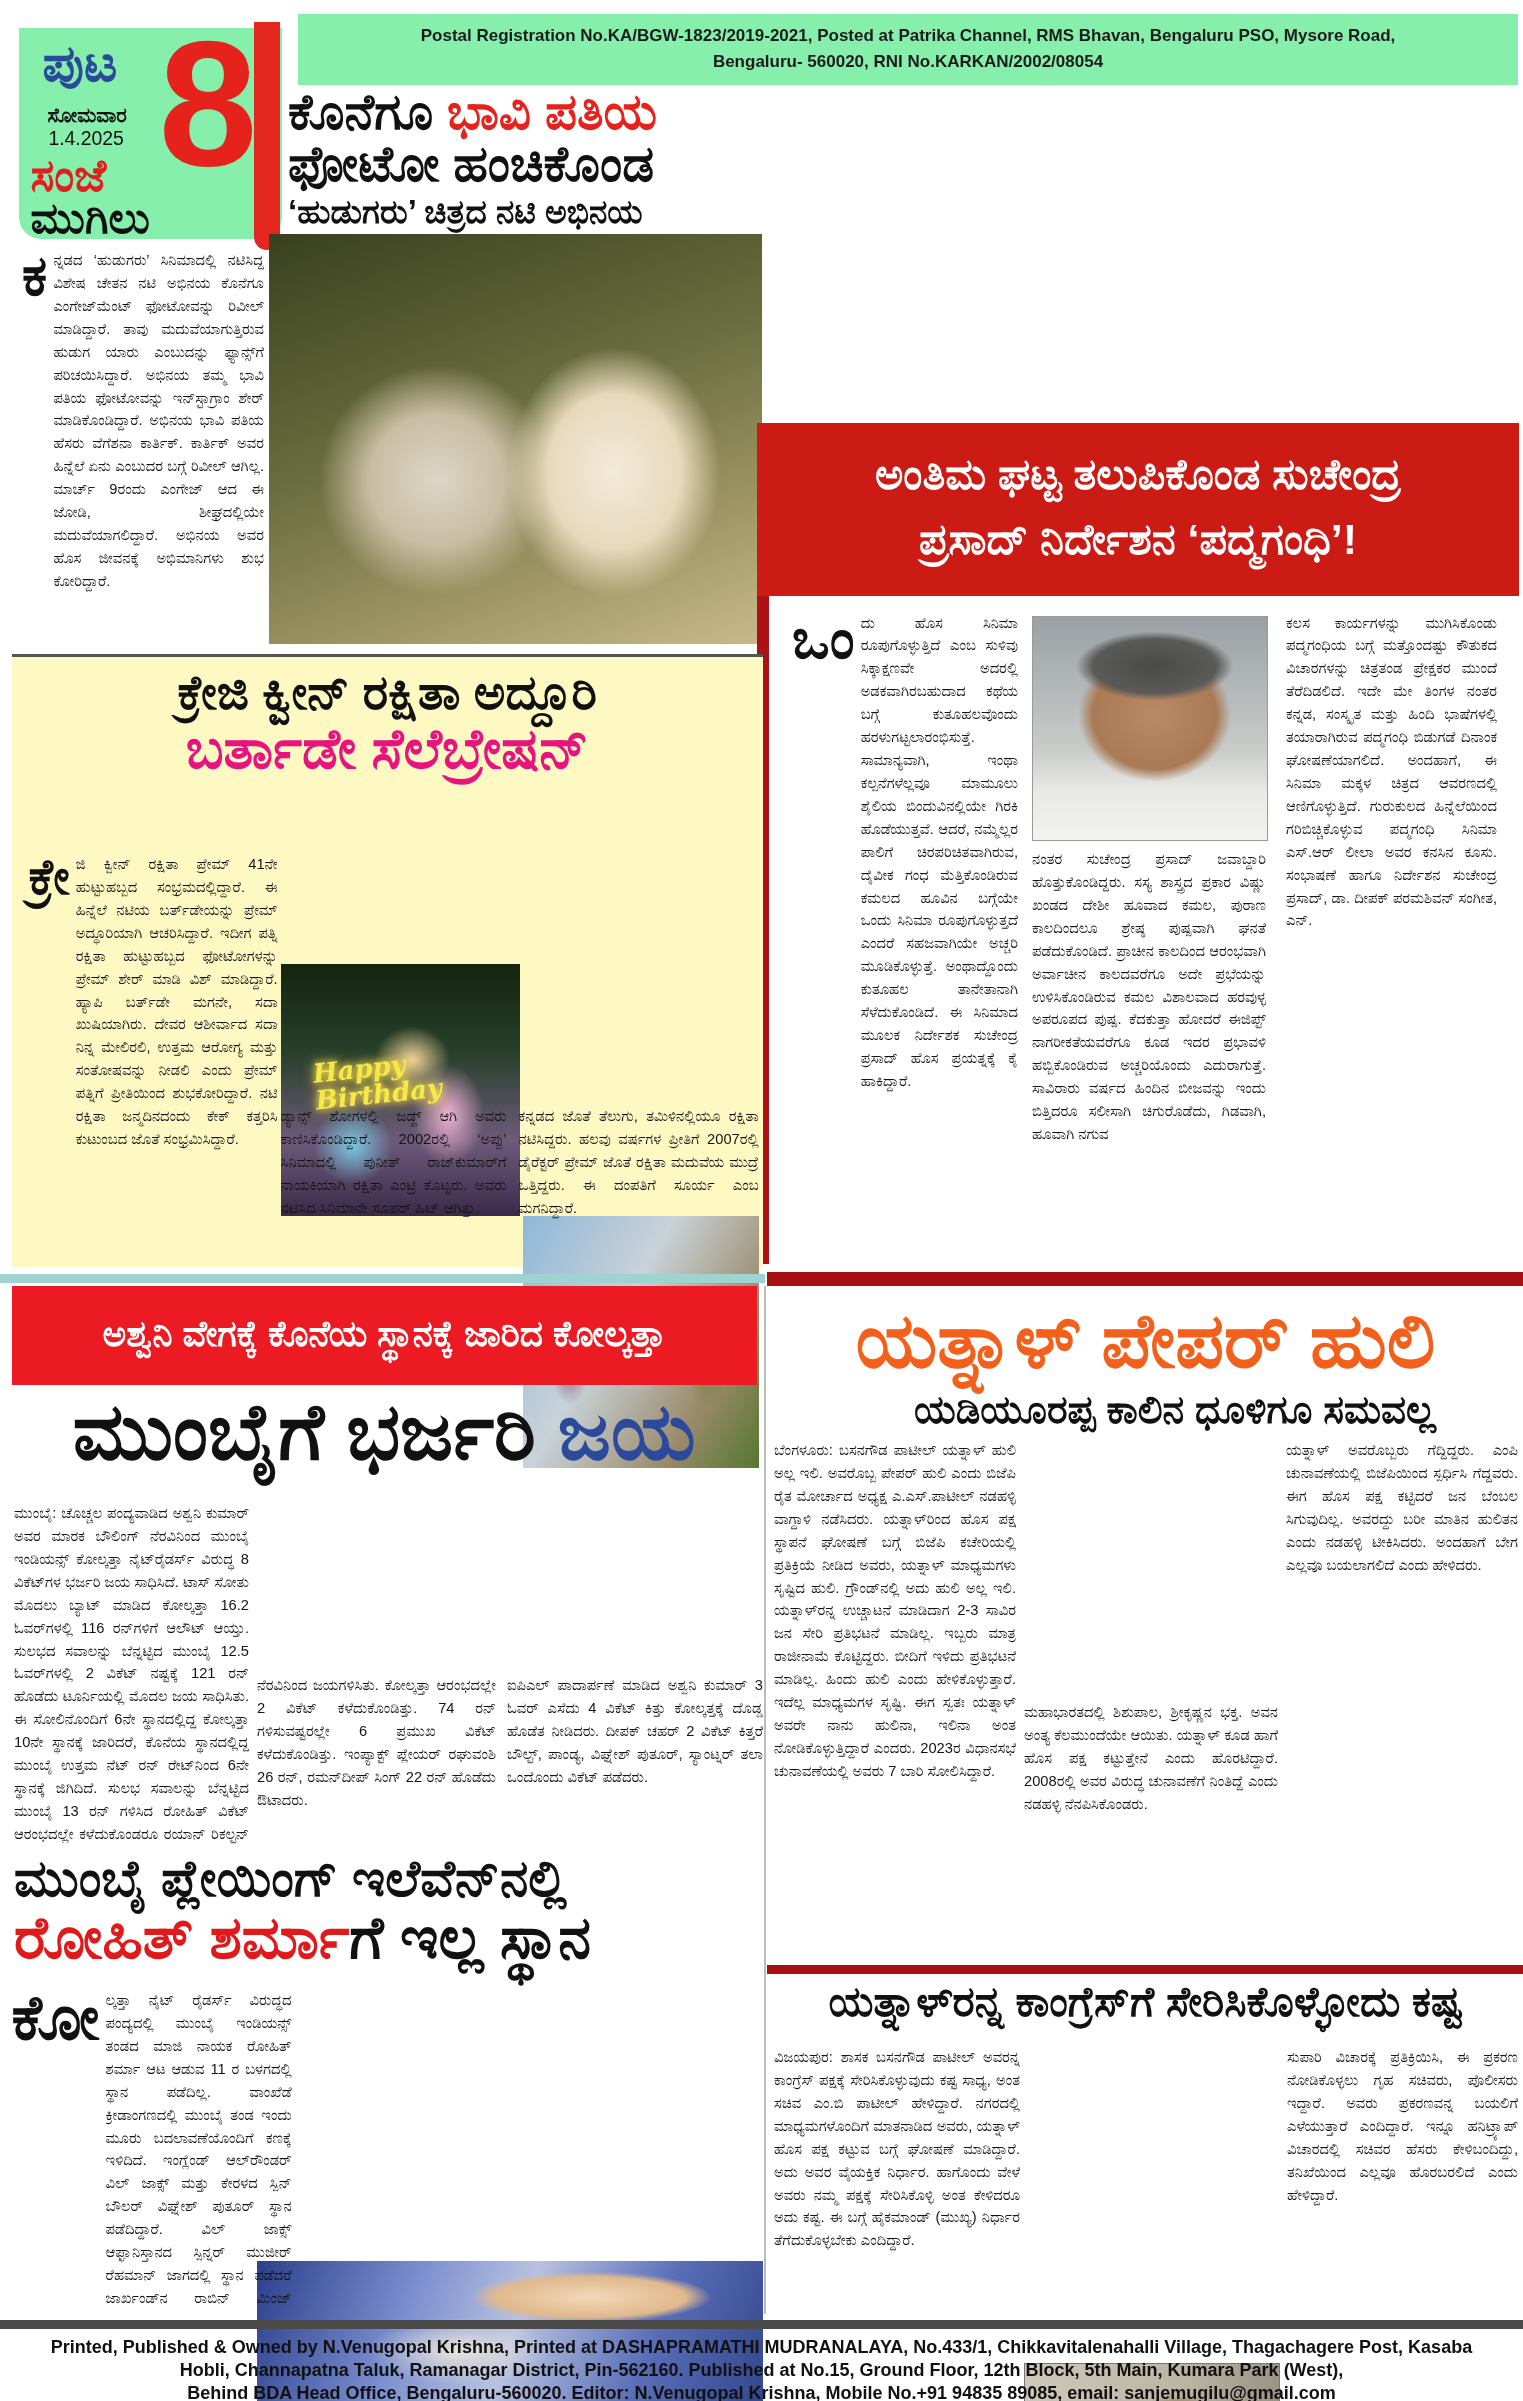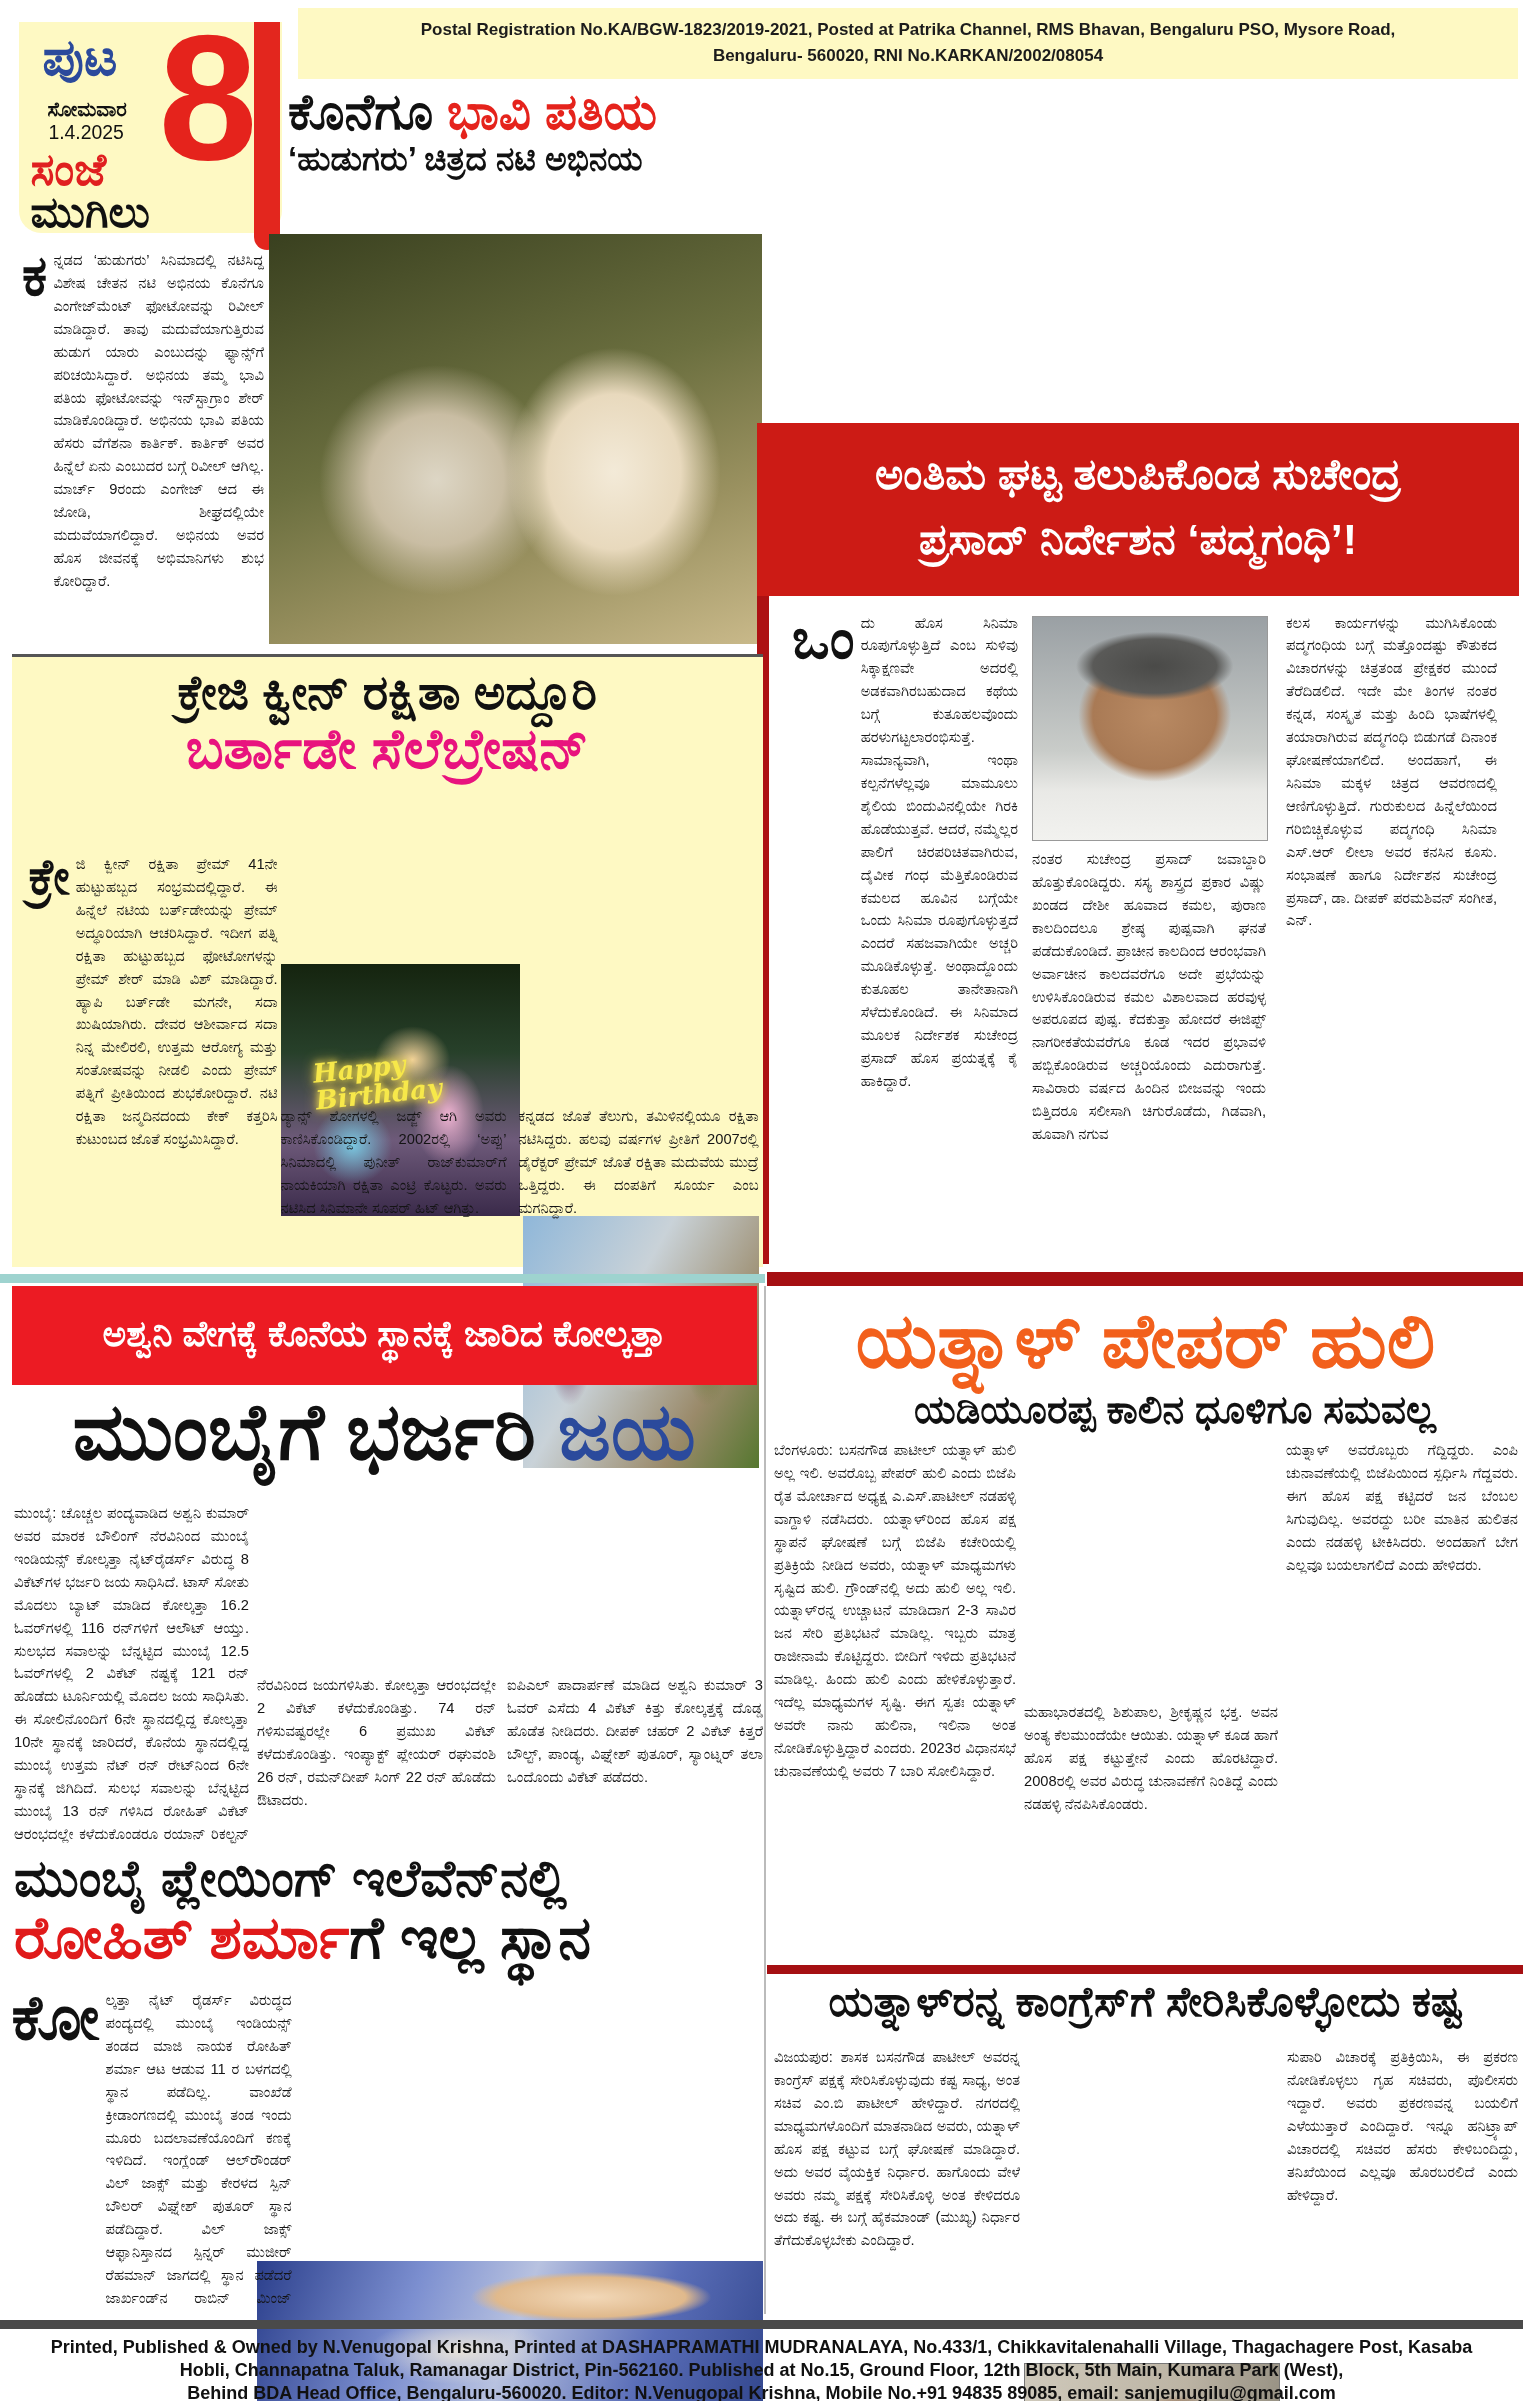--- a/index.html
+++ b/index.html
@@ -1,19 +1,19 @@
 <!DOCTYPE html>
 <html style="font-size:12.4px"><head>
 <meta charset="utf-8">
 <style>
   html,body{margin:0;padding:0;}
   body{width:1523px;height:2401px;position:relative;background:#ffffff;overflow:hidden;
        font-family:"Liberation Sans",sans-serif;color:#1a1a1a;}
   .abs{position:absolute;}
-  .yellow{background:#fef9c3;}
+  .yellow{background:#86efac;margin-top:6px;}
   .body-text{font-size:14.7px;line-height:1.56;text-align:justify;overflow:hidden;color:#141414;}
   .dropcap{float:left;font-size:56px;line-height:.85;font-weight:bold;margin:3.1px 6.2px 0 0;color:#111;}
   .center{text-align:center;}
   .photo{overflow:hidden;position:relative;}
   
   .ph-couple{background:
     radial-gradient(closest-side at 70% 58%, #f3ead8 0%, #e8d9bd 45%, rgba(0,0,0,0) 72%),
     radial-gradient(closest-side at 34% 60%, #ddd6c5 0%, #c9bda3 40%, rgba(0,0,0,0) 70%),
     linear-gradient(160deg,#39401f 0%,#6b6f3f 45%,#9a9160 72%,#c9b98a 100%);}
   .ph-library{background:
@@ -64,20 +64,21 @@
   <div class="abs" style="left:29px;top:99px;font-size:19.4px;color:#111;">1.4.2025</div>
   <div class="abs" style="left:11px;top:122px;font-size:45px;font-weight:bold;color:#e01f1f;">ಸಂಜೆ</div>
   <div class="abs" style="left:11px;top:166px;font-size:43px;font-weight:bold;color:#111;">ಮುಗಿಲು</div>
 </div>
 <div class="abs" style="left:254px;top:22px;width:26px;height:228px;background:#e3261e;border-radius:0 0 14px 14px;"></div>
 
 <div class="abs" style="left:288px;top:87px;width:476px;">
   <div style="font-size:50px;font-weight:bold;line-height:1.02;">
     <span style="color:#111;">ಕೊನೆಗೂ </span><span style="color:#e5231c;">ಭಾವಿ ಪತಿಯ</span>
   </div>
+  <div style="font-size:50px;font-weight:bold;color:#111;line-height:1.05;">ಫೋಟೋ ಹಂಚಿಕೊಂಡ</div>
   <div style="font-size:33px;font-weight:bold;color:#111;line-height:1.25;">‘ಹುಡುಗರು’ ಚಿತ್ರದ ನಟಿ ಅಭಿನಯ</div>
 </div>
 <div class="abs" style="left:22px;top:249px;width:242px;height:396px;">
   <span class="dropcap">ಕ</span>
   <div class="body-text" style="height:396px;">ನ್ನಡದ ‘ಹುಡುಗರು’ ಸಿನಿಮಾದಲ್ಲಿ ನಟಿಸಿದ್ದ ವಿಶೇಷ ಚೇತನ ನಟಿ ಅಭಿನಯ ಕೊನೆಗೂ ಎಂಗೇಜ್‌ಮೆಂಟ್ ಫೋಟೋವನ್ನು ರಿವೀಲ್ ಮಾಡಿದ್ದಾರೆ. ತಾವು ಮದುವೆಯಾಗುತ್ತಿರುವ ಹುಡುಗ ಯಾರು ಎಂಬುದನ್ನು ಫ್ಯಾನ್ಸ್‌ಗೆ ಪರಿಚಯಿಸಿದ್ದಾರೆ. ಅಭಿನಯ ತಮ್ಮ ಭಾವಿ ಪತಿಯ ಫೋಟೋವನ್ನು ಇನ್‌ಸ್ಟಾಗ್ರಾಂ ಶೇರ್ ಮಾಡಿಕೊಂಡಿದ್ದಾರೆ. ಅಭಿನಯ ಭಾವಿ ಪತಿಯ ಹೆಸರು ವೆಗೆಶನಾ ಕಾರ್ತಿಕ್. ಕಾರ್ತಿಕ್ ಅವರ ಹಿನ್ನೆಲೆ ಏನು ಎಂಬುದರ ಬಗ್ಗೆ ರಿವೀಲ್ ಆಗಿಲ್ಲ. ಮಾರ್ಚ್ 9ರಂದು ಎಂಗೇಜ್ ಆದ ಈ ಜೋಡಿ, ಶೀಘ್ರದಲ್ಲಿಯೇ ಮದುವೆಯಾಗಲಿದ್ದಾರೆ. ಅಭಿನಯ ಅವರ ಹೊಸ ಜೀವನಕ್ಕೆ ಅಭಿಮಾನಿಗಳು ಶುಭ ಕೋರಿದ್ದಾರೆ.</div>
 </div>
 <div class="abs photo ph-couple" style="left:269px;top:234px;width:493px;height:410px;"></div>
 
 <div class="abs photo ph-library" style="left:757px;top:76px;width:753px;height:341px;border:4.6px solid #b01212;"></div>
 <div class="abs" style="left:757px;top:423px;width:762px;height:173px;background:#cc1b15;">

